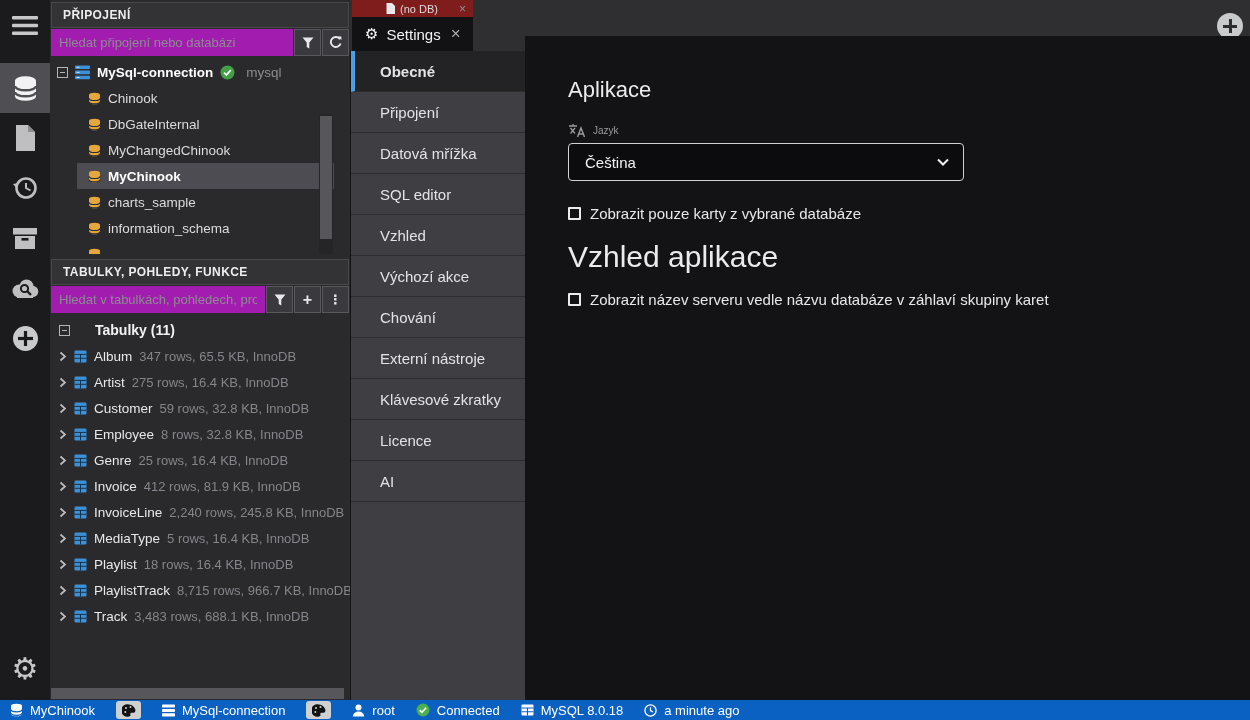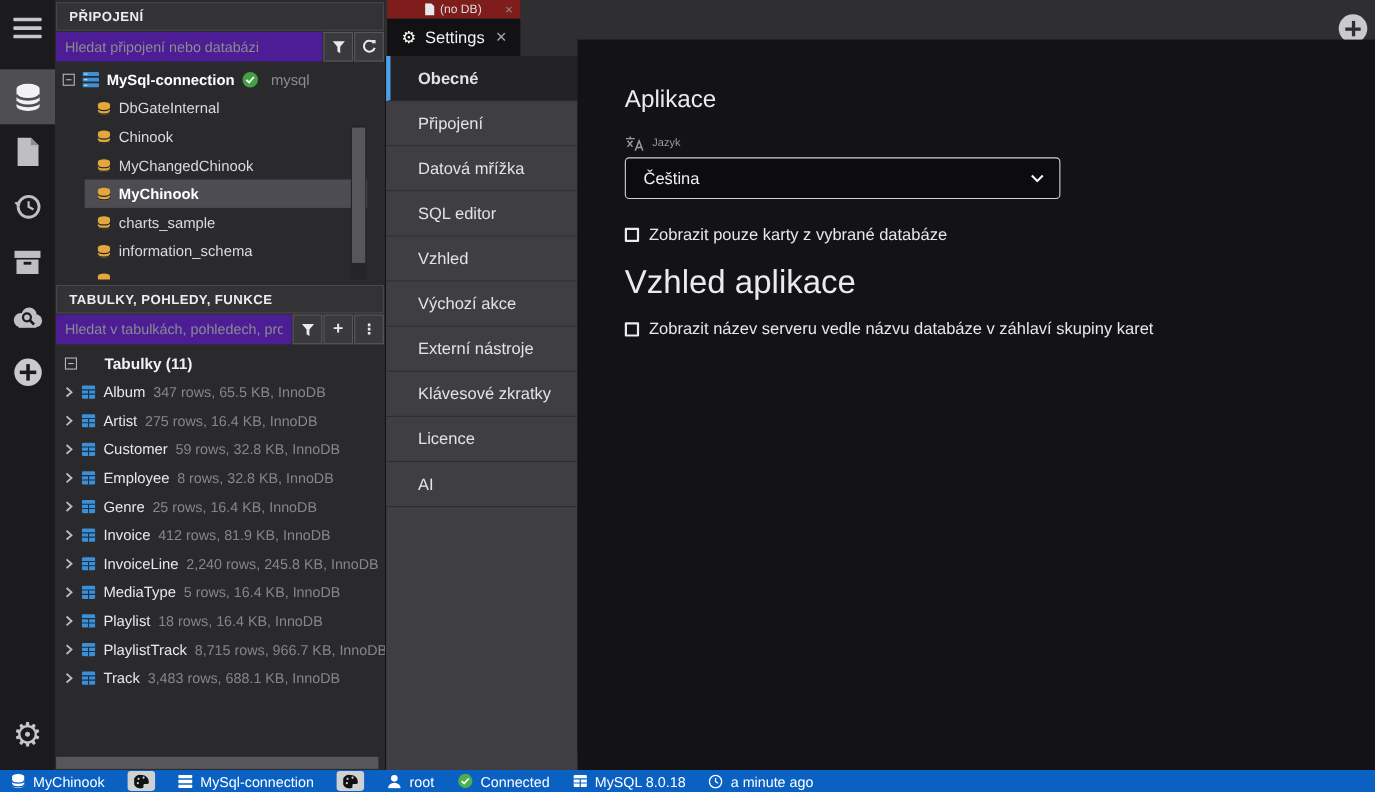--- a/index.html
+++ b/index.html
@@ -15,21 +15,21 @@
   .ib-btn svg { display:block; }
   .ib-gear { position:absolute; bottom:10px; left:0; width:50px; height:44px;
     display:flex; align-items:center; justify-content:center; font-size:30px; color:#c7c7c9; }
 
   
   .sidebar { position:absolute; left:50px; top:0; width:300px; height:700px; background:#2a2a2d; }
   .panel-header { margin:2px 1px 0 1px; height:26px; background:#333336; border:1px solid #48484c;
     display:flex; align-items:center; padding-left:11px; font-size:12px; font-weight:bold;
     color:#ededef; letter-spacing:.4px; white-space:nowrap; overflow:hidden; }
   .search-row { margin:1px 1px 0 1px; height:27px; display:flex; }
-  .search-row input { flex:1; min-width:0; background:#4c1d95; border:0; outline:0; color:#cfcfd2;
+  .search-row input { flex:1; min-width:0; background:#a21caf; border:0; outline:0; color:#cfcfd2;
     font-size:13px; padding:0 8px; font-family:inherit; }
   .search-row input::placeholder { color:#8b8b90; }
   .sq-btn { width:27px; height:27px; margin-left:1px; background:#3a3a3e; border:1px solid #58585c;
     display:flex; align-items:center; justify-content:center; color:#e8e8ea; cursor:pointer;
     font-size:15px; flex:none; }
   .tree1 { position:relative; height:198px; overflow:hidden; padding-top:3px; width:284px; }
   .trow { height:26px; display:flex; align-items:center; font-size:13.5px; color:#dbdbde;
     white-space:nowrap; overflow:hidden; cursor:pointer; }
   .root-row { padding-left:7px; gap:7px; }
   .root-row .cname { font-weight:bold; color:#fff; }
@@ -199,32 +199,32 @@
 
       <div>
 
           <div class="trow db-row">
             <div class="db-inner">
               <svg width="13" height="13" viewBox="0 0 13 13">
                 <path d="M1 3 a5.5 2.3 0 0 1 11 0 v7 a5.5 2.3 0 0 1 -11 0 z" fill="#e3a73c"></path>
                 <path d="M1 6.2 a5.5 2.3 0 0 0 11 0" fill="none" stroke="#2a2a2d" stroke-width="1.1"></path>
                 <path d="M1 9.4 a5.5 2.3 0 0 0 11 0" fill="none" stroke="#2a2a2d" stroke-width="1.1"></path>
               </svg>
-              <span class="dbname">DbGateInternal</span>
+              <span class="dbname">Chinook</span>
             </div>
           </div>
 
           <div class="trow db-row">
             <div class="db-inner">
               <svg width="13" height="13" viewBox="0 0 13 13">
                 <path d="M1 3 a5.5 2.3 0 0 1 11 0 v7 a5.5 2.3 0 0 1 -11 0 z" fill="#e3a73c"></path>
                 <path d="M1 6.2 a5.5 2.3 0 0 0 11 0" fill="none" stroke="#2a2a2d" stroke-width="1.1"></path>
                 <path d="M1 9.4 a5.5 2.3 0 0 0 11 0" fill="none" stroke="#2a2a2d" stroke-width="1.1"></path>
               </svg>
-              <span class="dbname">Chinook</span>
+              <span class="dbname">DbGateInternal</span>
             </div>
           </div>
 
           <div class="trow db-row">
             <div class="db-inner">
               <svg width="13" height="13" viewBox="0 0 13 13">
                 <path d="M1 3 a5.5 2.3 0 0 1 11 0 v7 a5.5 2.3 0 0 1 -11 0 z" fill="#e3a73c"></path>
                 <path d="M1 6.2 a5.5 2.3 0 0 0 11 0" fill="none" stroke="#2a2a2d" stroke-width="1.1"></path>
                 <path d="M1 9.4 a5.5 2.3 0 0 0 11 0" fill="none" stroke="#2a2a2d" stroke-width="1.1"></path>
               </svg>
@@ -485,20 +485,23 @@
       </div>
 
       <div class="smenu-item">
         <span>Vzhled</span>
       </div>
 
       <div class="smenu-item">
         <span>Výchozí akce</span>
       </div>
 
+      <div class="smenu-item">
+        <span>Chování</span>
+      </div>
 
       <div class="smenu-item">
         <span>Externí nástroje</span>
       </div>
 
       <div class="smenu-item">
         <span>Klávesové zkratky</span>
       </div>
 
       <div class="smenu-item">

